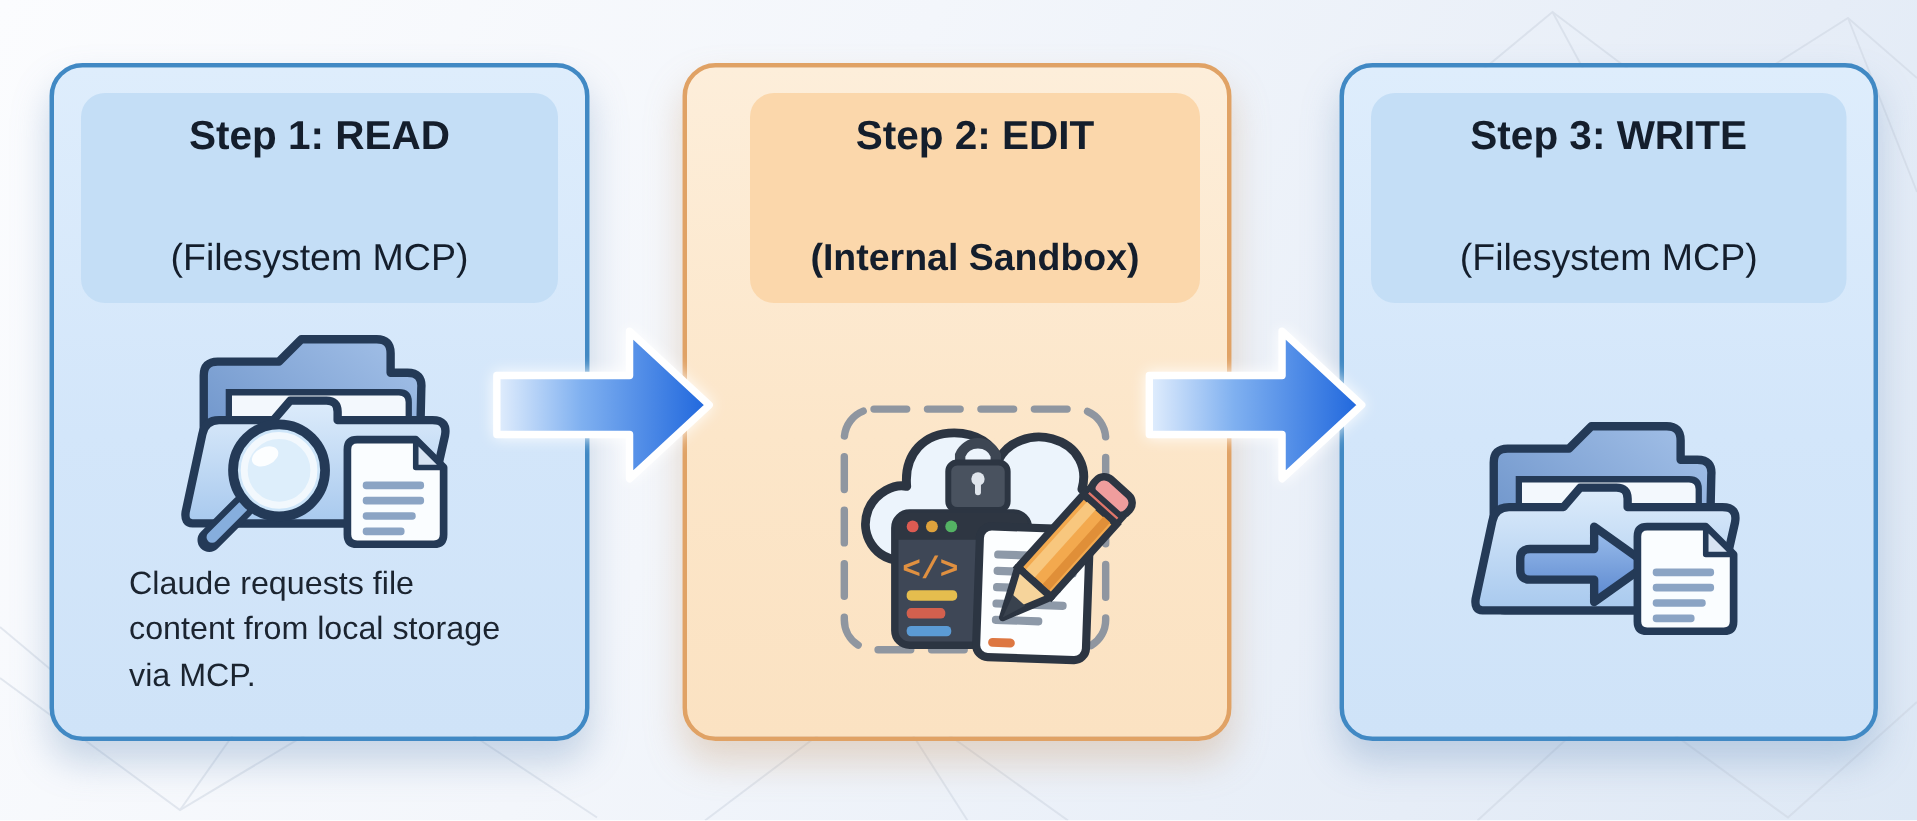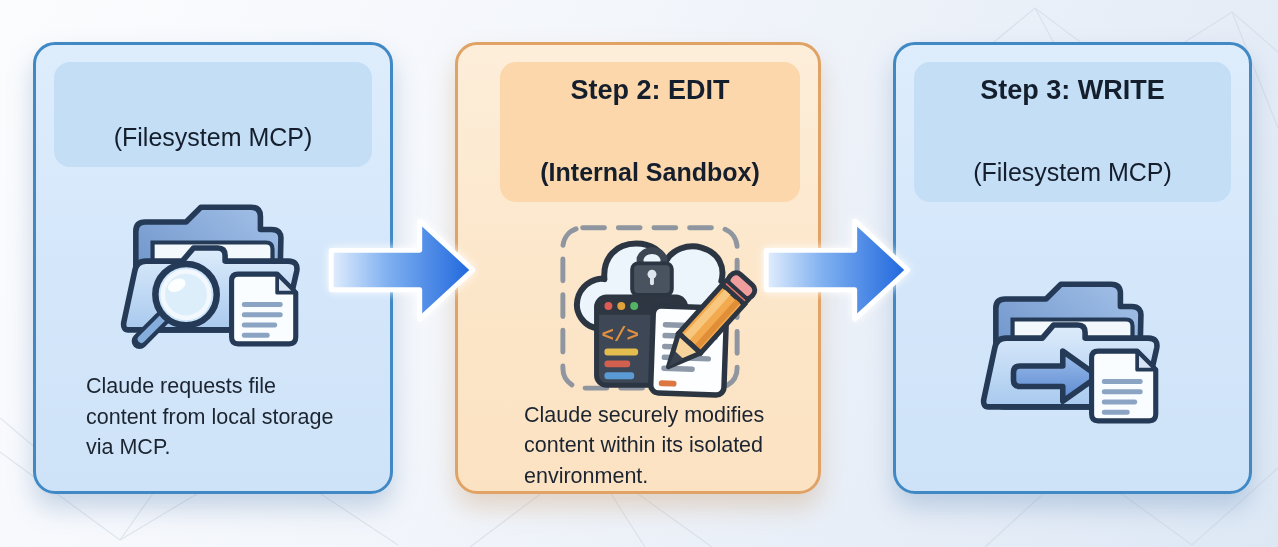--- a/index.html
+++ b/index.html
@@ -58,20 +58,21 @@
       <path d="M120,540 L180,455"></path>
       <path d="M470,547 L588,458 L712,547"></path>
       <path d="M588,458 L645,547"></path>
       <path d="M985,547 L1078,462 L1192,545 L1278,468"></path>
       <path d="M0,418 L62,470"></path>
     </g>
   </svg>
 
   <div class="card blue" id="card1">
     <div class="pill">
+      <div class="title">Step 1: READ</div>
       <div class="subtitle">(Filesystem MCP)</div>
     </div>
     <div class="icon-area">
       <svg width="216" height="172" viewBox="0 0 230 185">
         <defs>
           <linearGradient id="bfold1" x1="0" y1="1" x2="1" y2="0">
             <stop offset="0" stop-color="#5f88c2"></stop>
               <stop offset="1" stop-color="#a5c2e9"></stop>
           </linearGradient>
           <linearGradient id="ffold1" x1="0" y1="0" x2="0" y2="1">
@@ -157,21 +158,20 @@
           <rect x="136" y="60" width="30" height="16" rx="7" fill="#ef9d9d" stroke="#2c3542" stroke-width="5"></rect>
           <rect x="136" y="74" width="30" height="8" fill="#e2766a" stroke="#2c3542" stroke-width="4"></rect>
           <rect x="136" y="80" width="30" height="66" fill="#f3a94e" stroke="#2c3542" stroke-width="5"></rect>
           <rect x="141" y="82" width="8" height="62" fill="#f8c77e"></rect>
           <rect x="156" y="82" width="6" height="62" fill="#e08f38"></rect>
           <path d="M136,146 L166,146 L151,178 Z" fill="#f6d49b" stroke="#2c3542" stroke-width="5" stroke-linejoin="round"></path>
           <path d="M146,162 L157,162 L151,178 Z" fill="#39424e"></path>
         </g>
       </svg>
     </div>
-    <div class="desc">Claude securely modifies content within its isolated environment.</div>
   </div>
 
   <svg class="arrow" id="arrow2" viewBox="0 0 150 120">
     <defs>
       <linearGradient id="agrad2" x1="0" y1="0" x2="1" y2="0">
         <stop offset="0" stop-color="#e2eefd"></stop>
         <stop offset="0.4" stop-color="#7fb0f0"></stop>
         <stop offset="1" stop-color="#1e66dd"></stop>
       </linearGradient>
     </defs>

